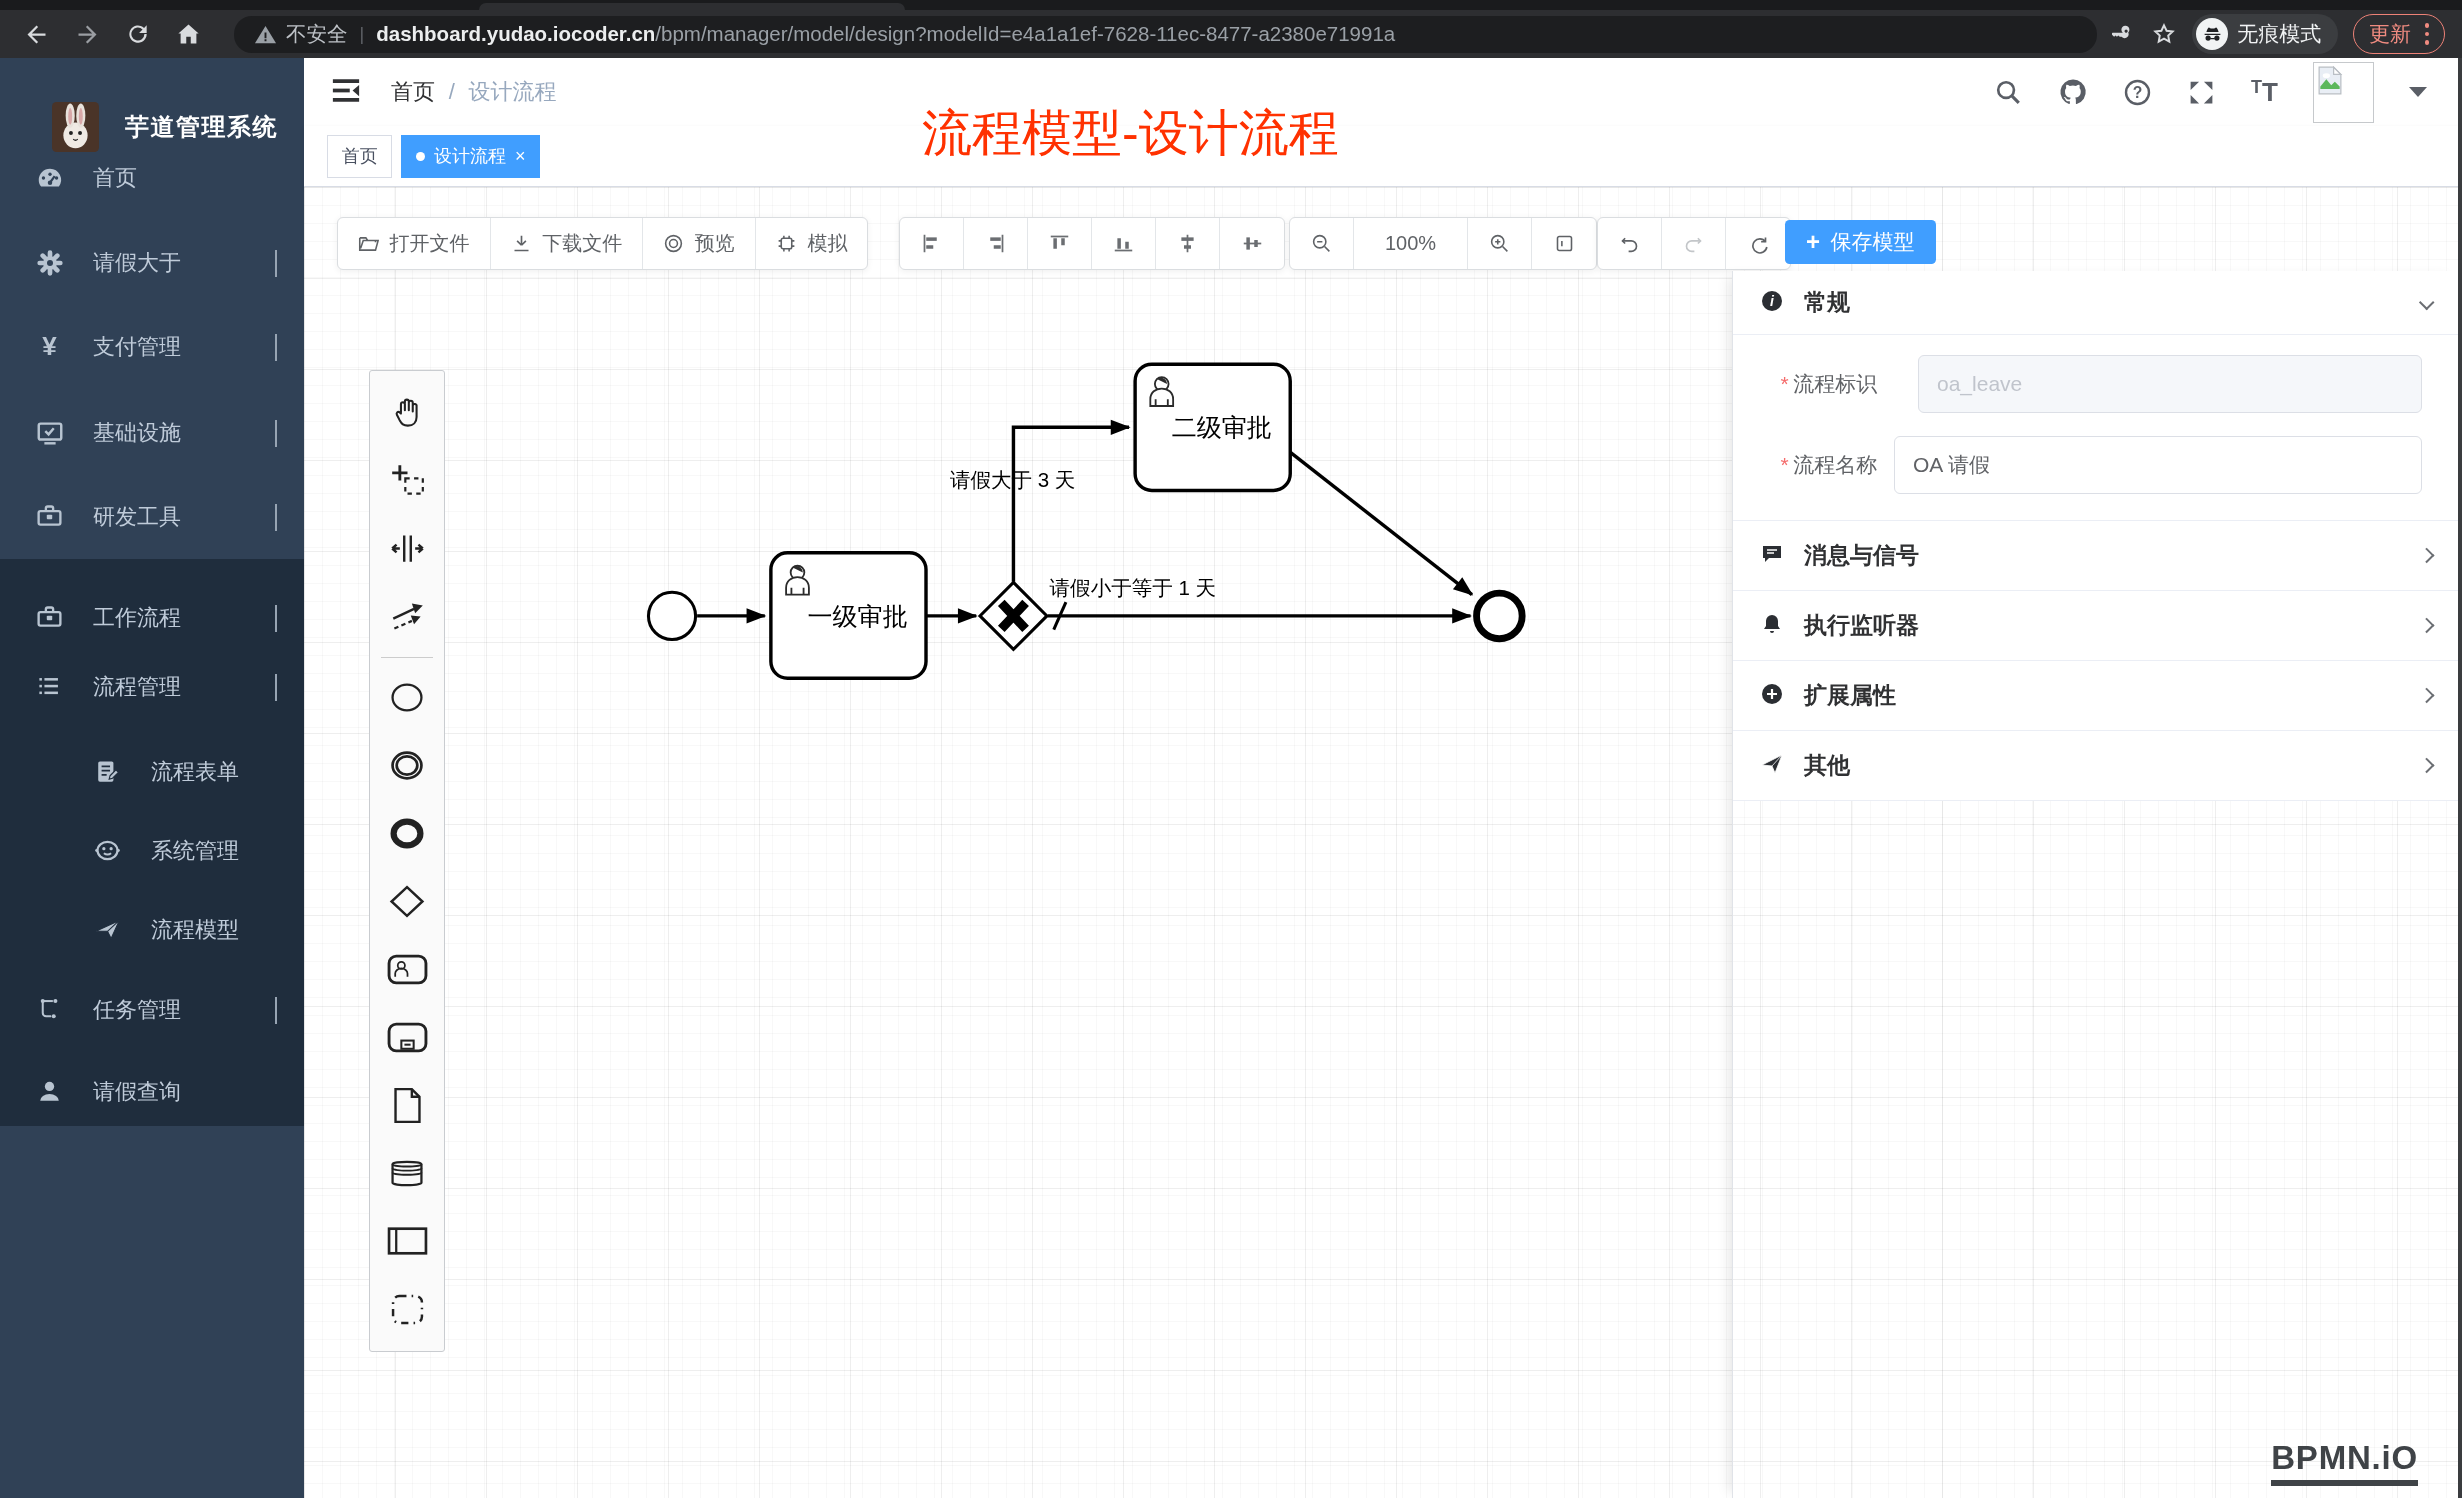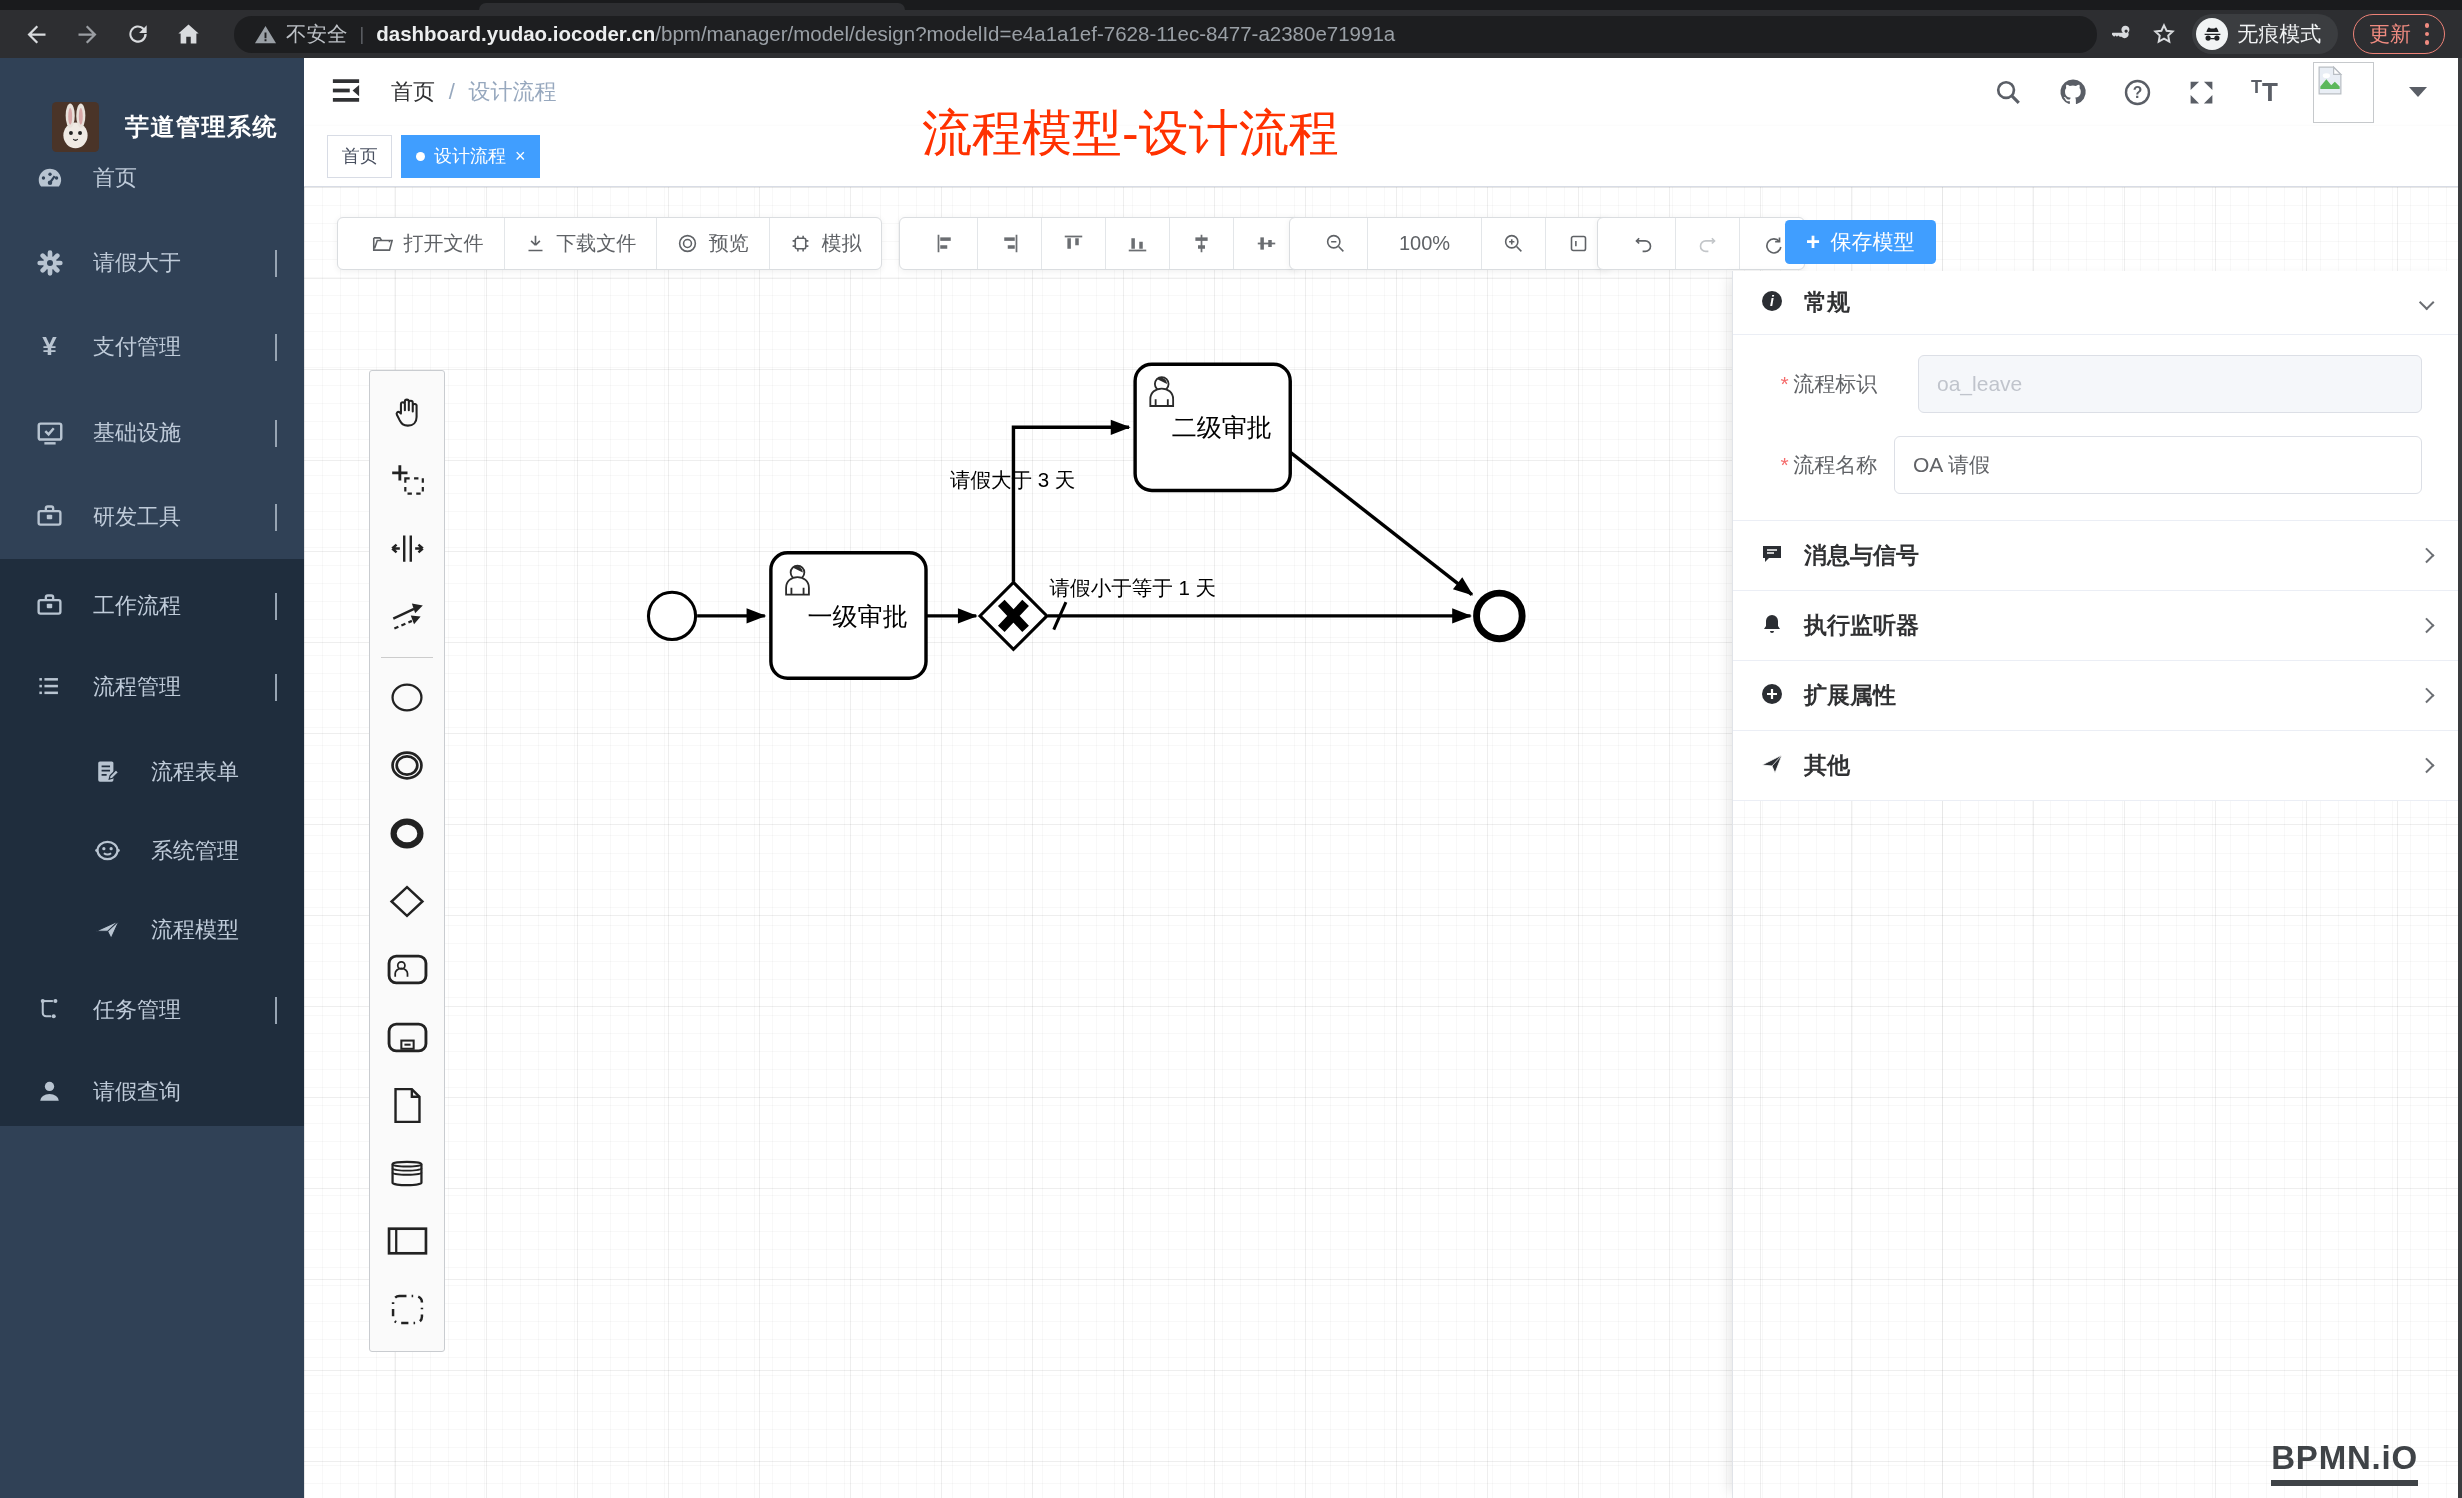--- a/index.html
+++ b/index.html
@@ -81,21 +81,21 @@
   .canvas { position:absolute; left:304px; top:187px; width:2158px; height:1311px; background:#fff;
       background-image:
         linear-gradient(rgba(0,0,0,.065) 0.8px, transparent 0.8px),
         linear-gradient(90deg, rgba(0,0,0,.065) 0.8px, transparent 0.8px),
         linear-gradient(rgba(0,0,0,.028) 0.8px, transparent 0.8px),
         linear-gradient(90deg, rgba(0,0,0,.028) 0.8px, transparent 0.8px);
       background-size:91px 91px,91px 91px,18px 18px,18px 18px; }
 
   
   .tbgroup { position:absolute; top:30px; height:53px; display:flex; background:#fff;
-       border:0.8px solid #dadde0; border-radius:6px; box-shadow:0 1.5px 6px rgba(0,0,0,.06);padding-left:14px; }
+       border:0.8px solid #dadde0; border-radius:6px; box-shadow:0 1.5px 6px rgba(0,0,0,.06); }
   .tbtn { height:100%; display:flex; align-items:center; justify-content:center; gap:10.6px;
        font-size:20px; color:#5f6266; padding:0 20px; border-right:0.8px solid #e3e6e9; }
   .tbtn:last-child { border-right:none; }
   .tbtn.icon-only { width:64px; padding:0; }
   .savebtn { position:absolute; left:1481px; top:33px; height:44px; background:#409eff;
        border-radius:4.6px; color:#fff; font-size:21px; display:flex; align-items:center;
        gap:10.6px; padding:0 21px; }
   .savebtn .plus { font-size:24px; font-weight:bold; }
 
   
@@ -268,21 +268,21 @@
           <rect x="4" y="10" width="24" height="15" rx="2" fill="none" stroke="#b8c4d1" stroke-width="2.6"></rect>
           <path d="M12 10V7a2 2 0 0 1 2-2h4a2 2 0 0 1 2 2v3" fill="none" stroke="#b8c4d1" stroke-width="2.6"></path>
           <rect x="13" y="14" width="6" height="5" rx="1" fill="#b8c4d1"></rect>
         </svg>
     </span>
     <span>研发工具</span>
     <span class="chev"><span class="chev-d"></span></span>
   </div>
 
   <div class="dark-block">
-    <div class="mi" style="top:4px">
+    <div class="mi" style="top:16px">
       <span class="micon">
         <svg width="29" height="29" viewBox="0 0 32 32">
             <rect x="4" y="10" width="24" height="15" rx="2" fill="none" stroke="#b8c4d1" stroke-width="2.6"></rect>
             <path d="M12 10V7a2 2 0 0 1 2-2h4a2 2 0 0 1 2 2v3" fill="none" stroke="#b8c4d1" stroke-width="2.6"></path>
             <rect x="13" y="14" width="6" height="5" rx="1" fill="#b8c4d1"></rect>
           </svg>
       </span>
       <span>工作流程</span>
       <span class="chev"><span class="chev-u"></span></span>
     </div>

